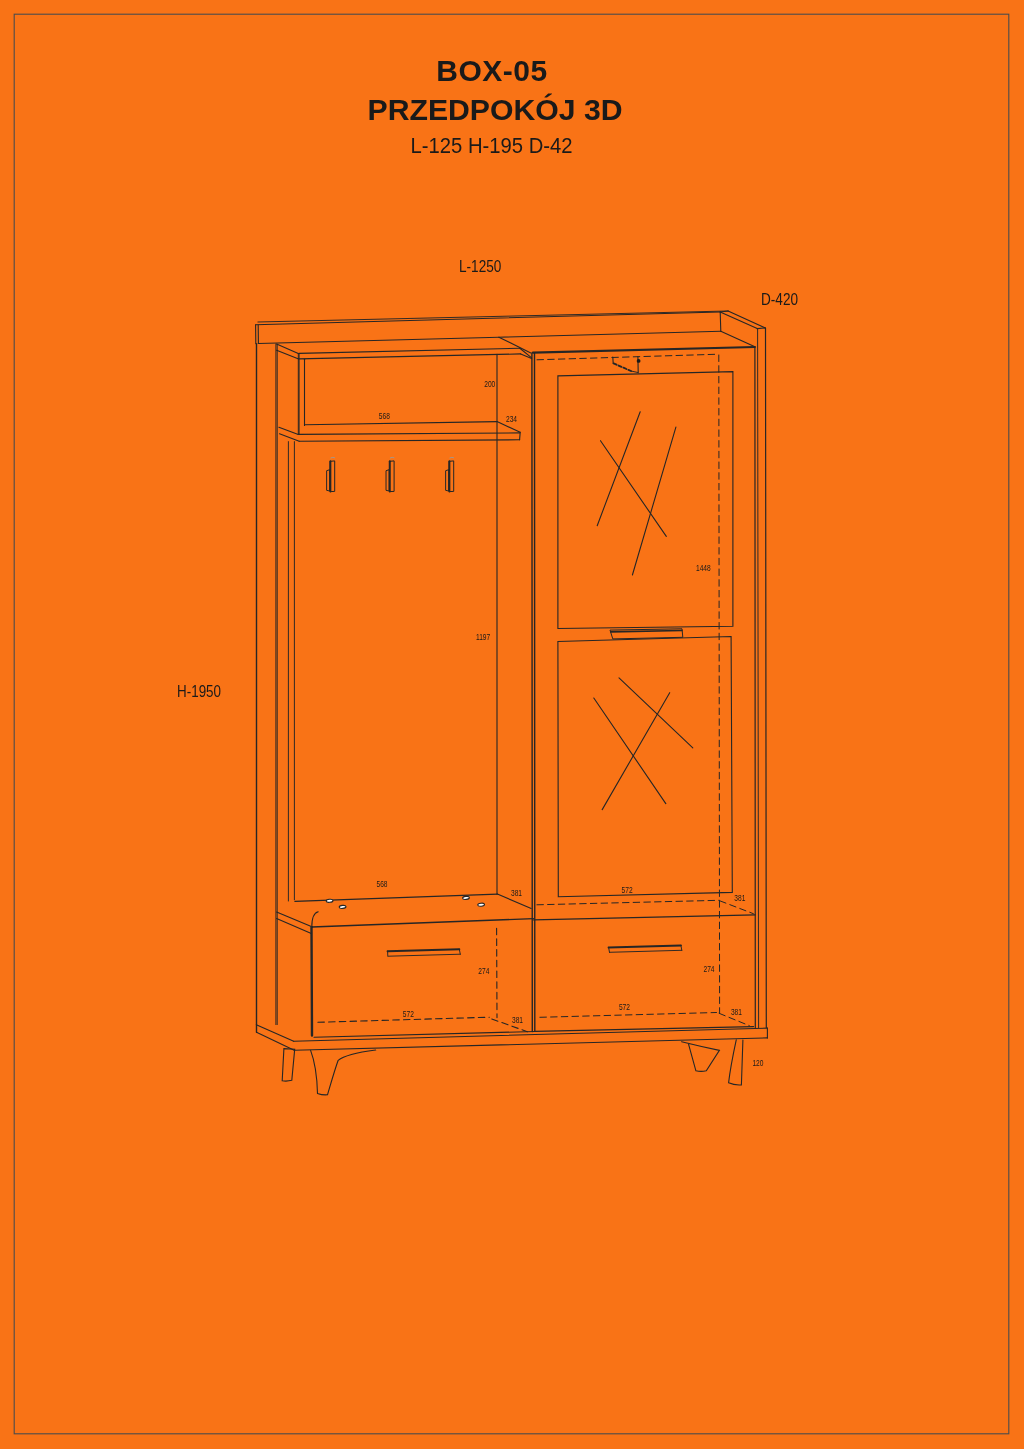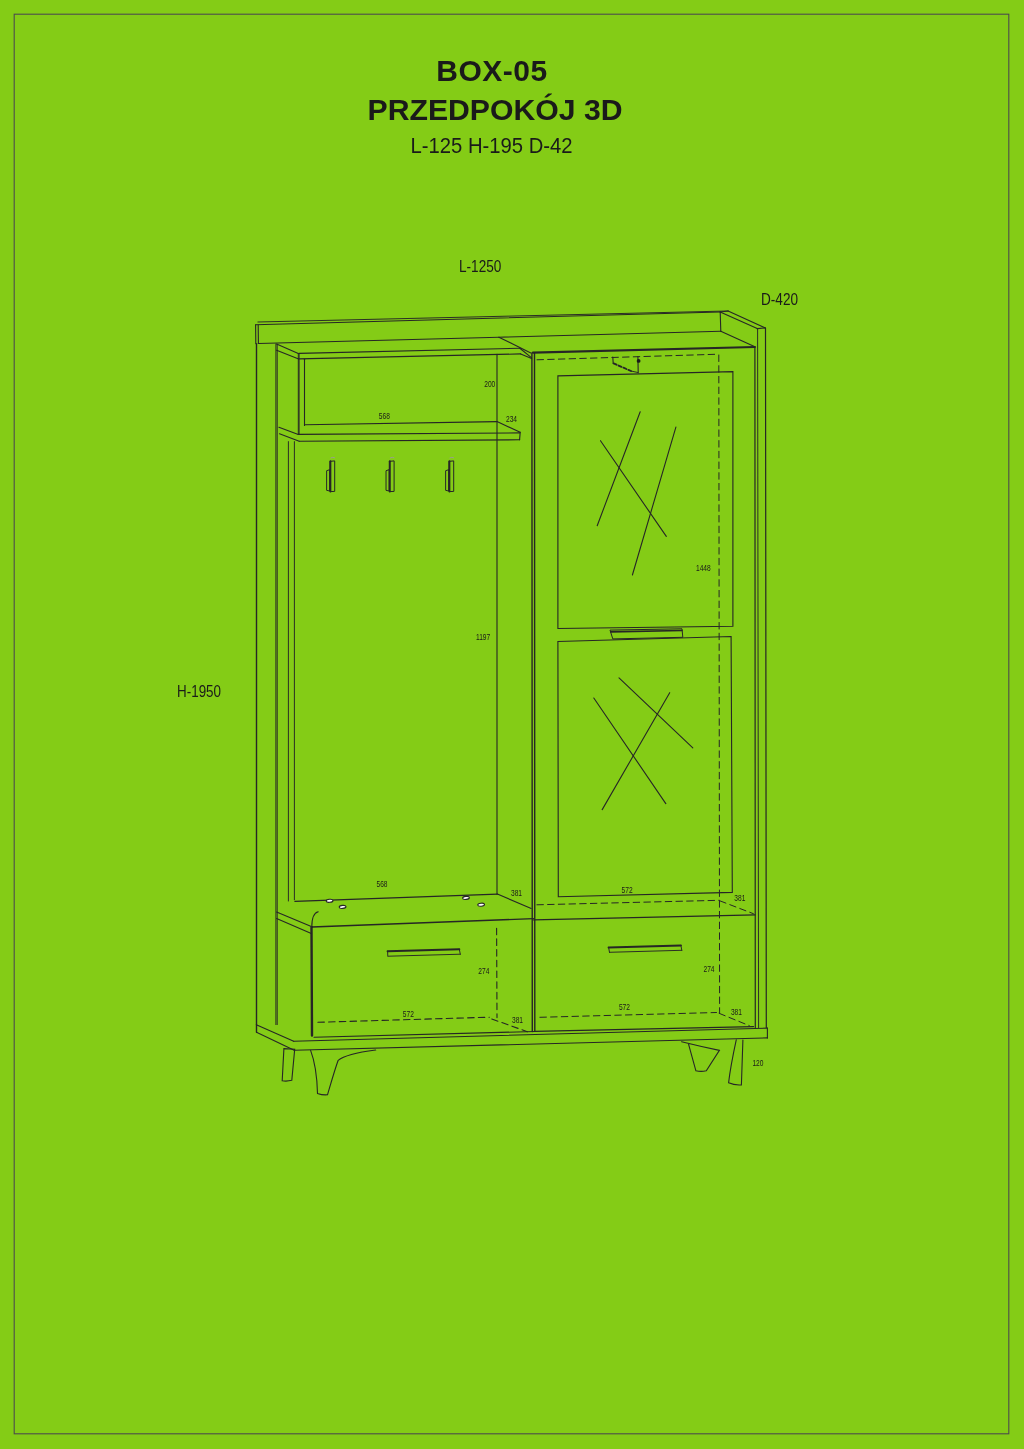--- a/index.html
+++ b/index.html
@@ -1,16 +1,16 @@
 <!DOCTYPE html>
 <html><head>
 <meta charset="utf-8">
 <style>
   html,body{margin:0;padding:0;background:#ffffff;}
-  #page{position:relative;width:1024px;height:1449px;background:#84cc16;overflow:hidden;
+  #page{position:relative;width:1024px;height:1449px;background:#f97316;overflow:hidden;
         font-family:"Liberation Sans", sans-serif;-webkit-font-smoothing:antialiased;}
   svg{position:absolute;left:0;top:0;}
   text{font-family:"Liberation Sans", sans-serif;fill:#1a1a1a;}
 </style>
 </head>
 <body>
 <div id="page">
 <svg width="1024" height="1449" viewBox="0 0 1024 1449">
 
   <rect x="14.2" y="14.2" width="994.6" height="1419.6" fill="none" stroke="#4c4c4c" stroke-width="1.1"></rect>

